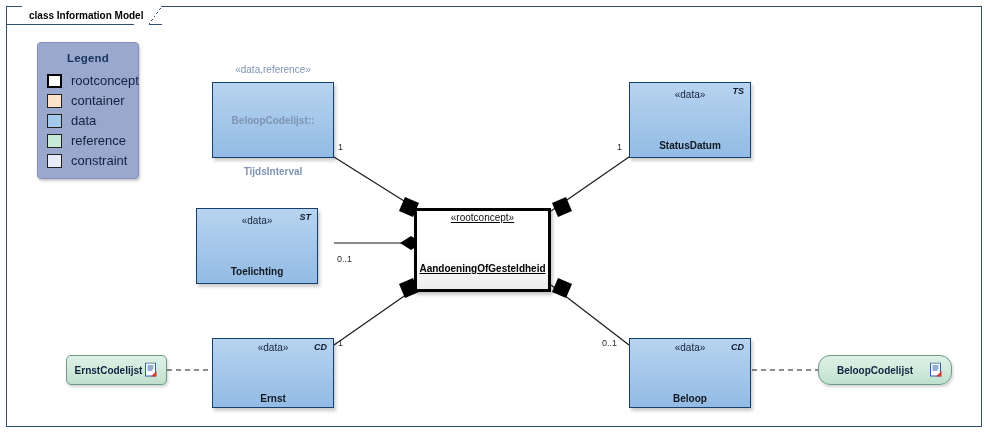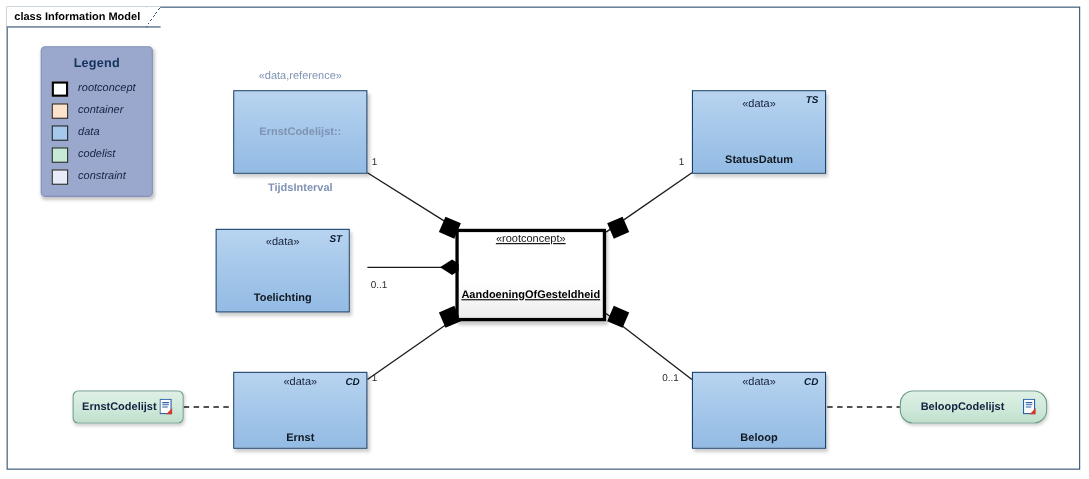--- a/index.html
+++ b/index.html
@@ -23,21 +23,21 @@
     left: 6px;
     top: 6px;
     width: 976px;
     height: 421px;
     border: 1px solid #2f4f70;
     box-sizing: border-box;
     background: transparent;
   }
   .title-tab {
     position: absolute;
-    left: 6px;
+    left: 22px;
     top: 6px;
     height: 19px;
     box-sizing: border-box;
     border-right: none;
     background: #ffffff;
     display: flex;
     align-items: center;
     padding: 0 6px 0 7px;
     font-size: 10px;
     color: #000000;
@@ -97,25 +97,24 @@
   }
   .swatch {
     width: 15px;
     height: 14px;
     border: 1px solid #222;
     box-sizing: border-box;
     flex: 0 0 auto;
   }
   .swatch.thick { border: 2px solid #000; }
   .legend-label {
-    font-size: 10px;
+    font-size: 13px;
     color: #10223f;
     margin-left: 9px;
     white-space: nowrap;
-    font-style: italic;
   }
 
   
   .node {
     position: absolute;
     box-sizing: border-box;
     border: 1px solid #16406b;
     background: linear-gradient(to bottom, #b8d4f0 0%, #a6c8ea 45%, #93bbe4 100%);
     box-shadow: 2px 3px 3px rgba(0,0,0,0.20);
     display: flex;
@@ -232,21 +231,21 @@
         <span class="legend-label">container</span>
       </div>
 
       <div class="legend-row">
         <span class="swatch" style="background:#a6c8ea"></span>
         <span class="legend-label">data</span>
       </div>
 
       <div class="legend-row">
         <span class="swatch" style="background:#c6ead6"></span>
-        <span class="legend-label">codelist</span>
+        <span class="legend-label">reference</span>
       </div>
 
       <div class="legend-row">
         <span class="swatch" style="background:#e8ebf8"></span>
         <span class="legend-label">constraint</span>
       </div>
 
     </div>
   </div>
 
@@ -267,21 +266,21 @@
     <polygon points="400,243 411,236 422,243 411,250" fill="#000"></polygon>
     <polygon points="399,284 413,278 419,292 405,298" fill="#000"></polygon>
     <polygon points="572,284 558,278 552,292 566,298" fill="#000"></polygon>
 
     <line x1="167" y1="370" x2="212" y2="370" stroke="#1a1a1a" stroke-width="1.2" stroke-dasharray="5,4"></line>
     <line x1="752" y1="370" x2="818" y2="370" stroke="#1a1a1a" stroke-width="1.2" stroke-dasharray="5,4"></line>
   </svg>
 
   <div class="node muted" style="left:212px; top:82px; width:122px; height:76px;">
     <div class="stereo">«data,reference»</div>
-    <div class="nm">ErnstCodelijst::</div>
+    <div class="nm">BeloopCodelijst::</div>
     <div class="nm">TijdsInterval</div>
   </div>
   <div class="mult" style="left:338px; top:142px;">1</div>
 
   <div class="node" style="left:629px; top:82px; width:122px; height:76px;">
     <span class="corner-tag">TS</span>
     <div class="stereo">«data»</div>
     <div class="nm">StatusDatum</div>
   </div>
   <div class="mult" style="left:617px; top:142px;">1</div>

